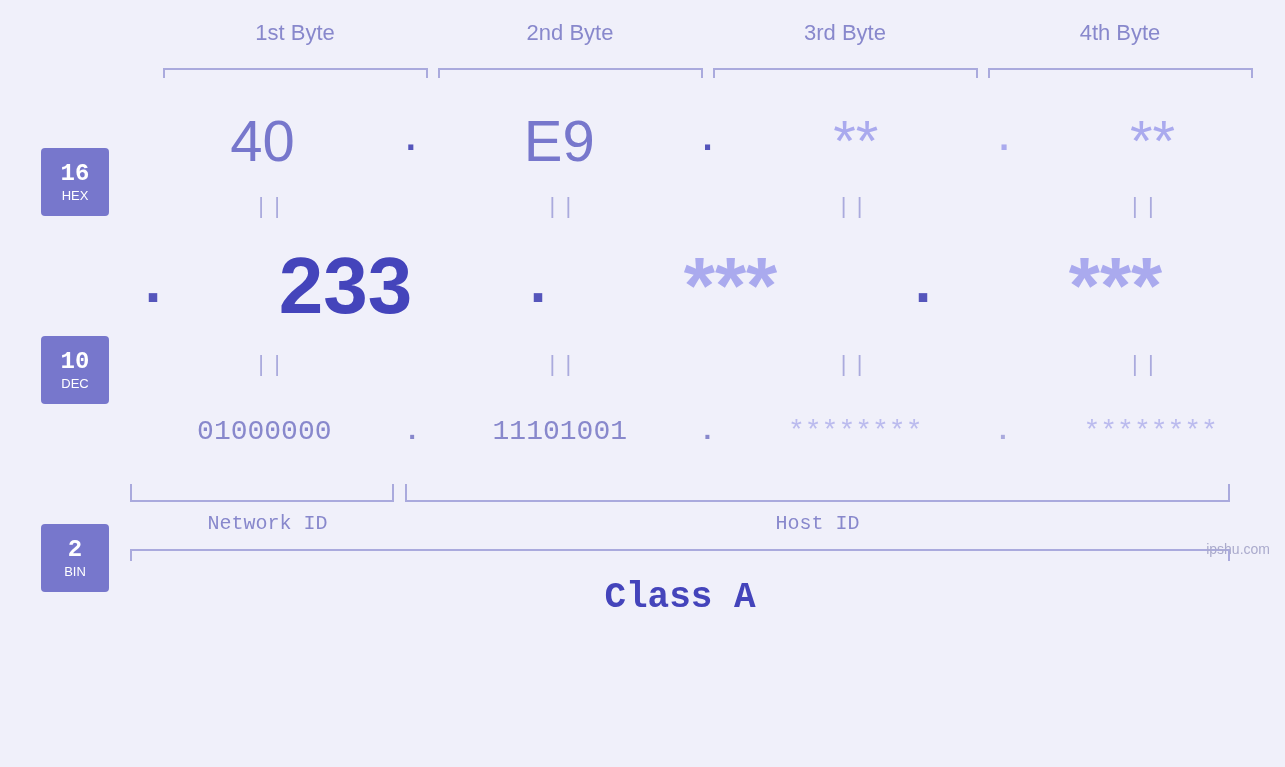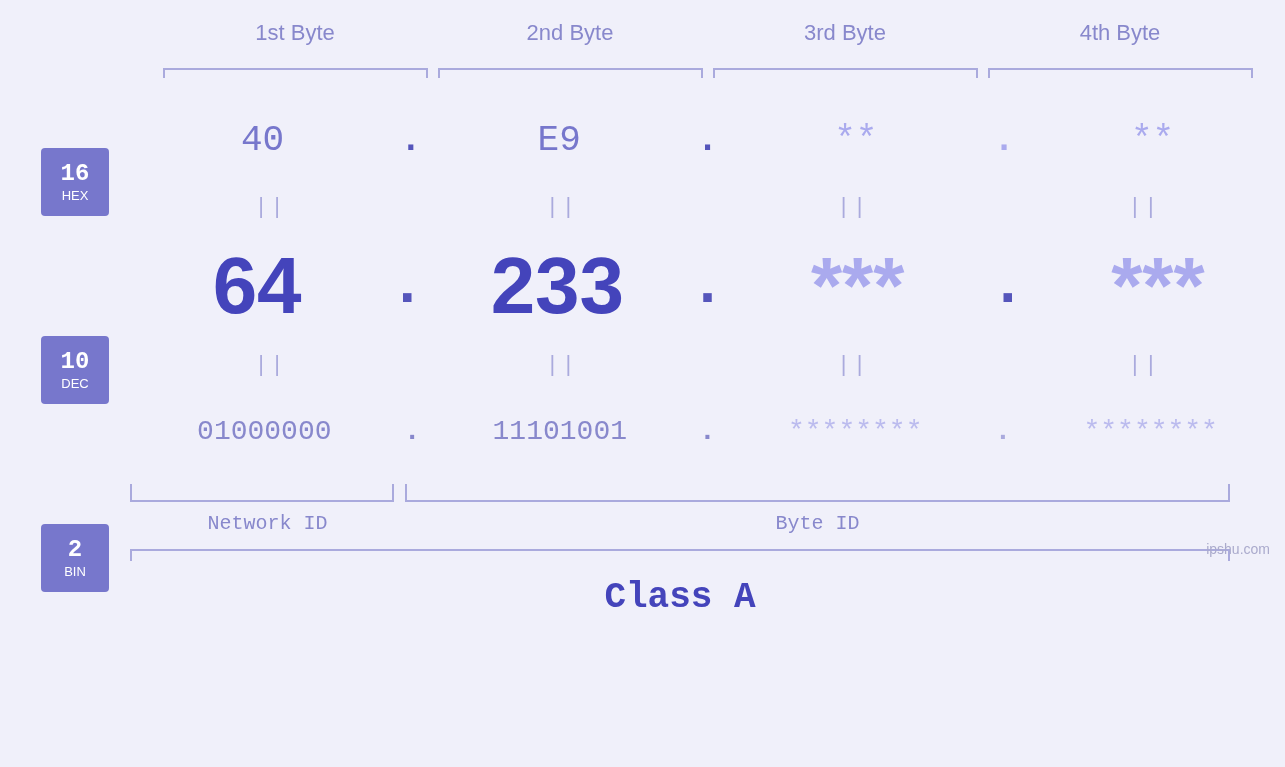--- a/index.html
+++ b/index.html
@@ -101,22 +101,22 @@
       align-items: center;
       justify-content: center;
     }
 
     .cell-value {
       color: #6666cc;
       text-align: center;
     }
 
     .hex-value {
-      font-size: 36px;
-      font-family: Liberation Mono, monospace;
+      font-size: 58px;
+      font-family: Liberation Sans, sans-serif;
     }
 
     .dec-value {
       font-size: 80px;
       font-weight: bold;
       font-family: Arial, sans-serif;
       color: #4444bb;
     }
 
     .bin-value {
@@ -305,23 +305,20 @@
         <div class="sep-cell">
             <span>||</span>
           </div>
         <div style="flex:0;padding:0 5px;"></div>
         <div class="sep-cell">
             <span>||</span>
           </div>
       </div>
 
       <div class="data-row" style="height:120px;">
-        <div class="cell">
-          <span class="cell-value dec-value">64</span>
-        </div>
         <div class="cell" style="flex:0;padding:0 5px;">
           <span class="cell-value dec-dot dot">.</span>
         </div>
         <div class="cell">
           <span class="cell-value dec-value">233</span>
         </div>
         <div class="cell" style="flex:0;padding:0 5px;">
           <span class="cell-value dec-dot dot">.</span>
         </div>
         <div class="cell">
@@ -381,21 +378,21 @@
 
         <div style="display:flex;height:22px;position:relative;">
 
           <div style="position:absolute;left:0;width:24%;height:18px;border-bottom:2px solid #aaaadd;border-left:2px solid #aaaadd;border-right:2px solid #aaaadd;"></div>
 
           <div style="position:absolute;left:25%;right:0;height:18px;border-bottom:2px solid #aaaadd;border-left:2px solid #aaaadd;border-right:2px solid #aaaadd;"></div>
         </div>
 
         <div style="display:flex;margin-top:6px;">
           <div style="width:25%;text-align:center;color:#8888cc;font-size:20px;font-family:'Courier New',Courier,monospace;">Network ID</div>
-          <div style="flex:1;text-align:center;color:#8888cc;font-size:20px;font-family:'Courier New',Courier,monospace;">Byte ID</div>
+          <div style="flex:1;text-align:center;color:#8888cc;font-size:20px;font-family:'Courier New',Courier,monospace;">Host ID</div>
         </div>
 
         <div style="position:relative;height:20px;margin-top:14px;">
           <div style="position:absolute;top:0;left:0;right:0;height:2px;background:#aaaadd;"></div>
           <div style="position:absolute;top:0;left:0;width:2px;height:12px;background:#aaaadd;"></div>
           <div style="position:absolute;top:0;right:0;width:2px;height:12px;background:#aaaadd;"></div>
         </div>
 
         <div style="text-align:center;color:#4444bb;font-size:36px;font-weight:bold;font-family:'Courier New',Courier,monospace;margin-top:8px;">Class A</div>
       </div>

